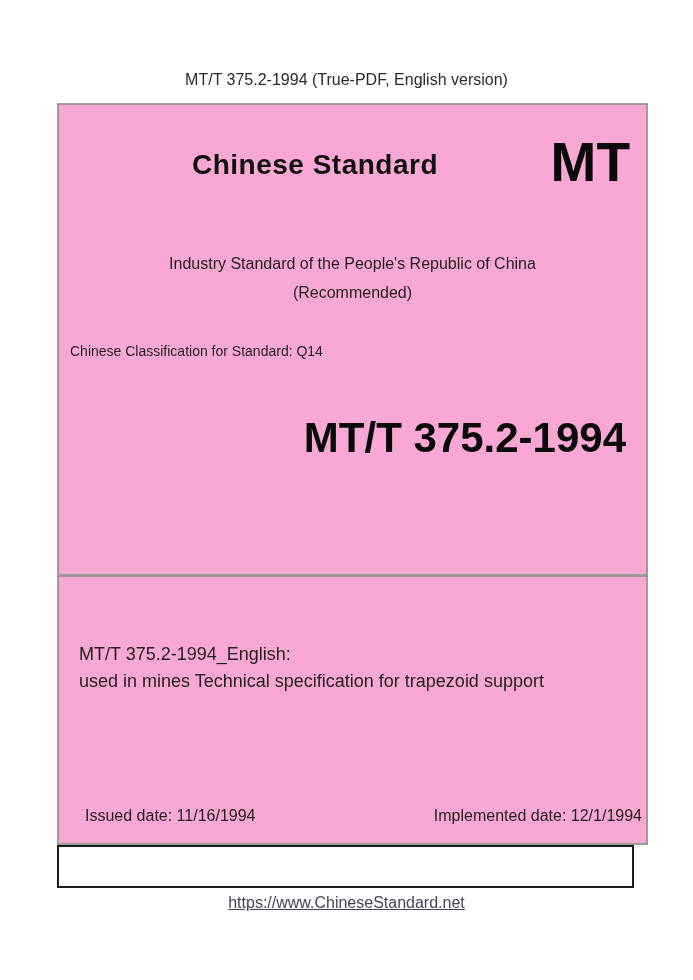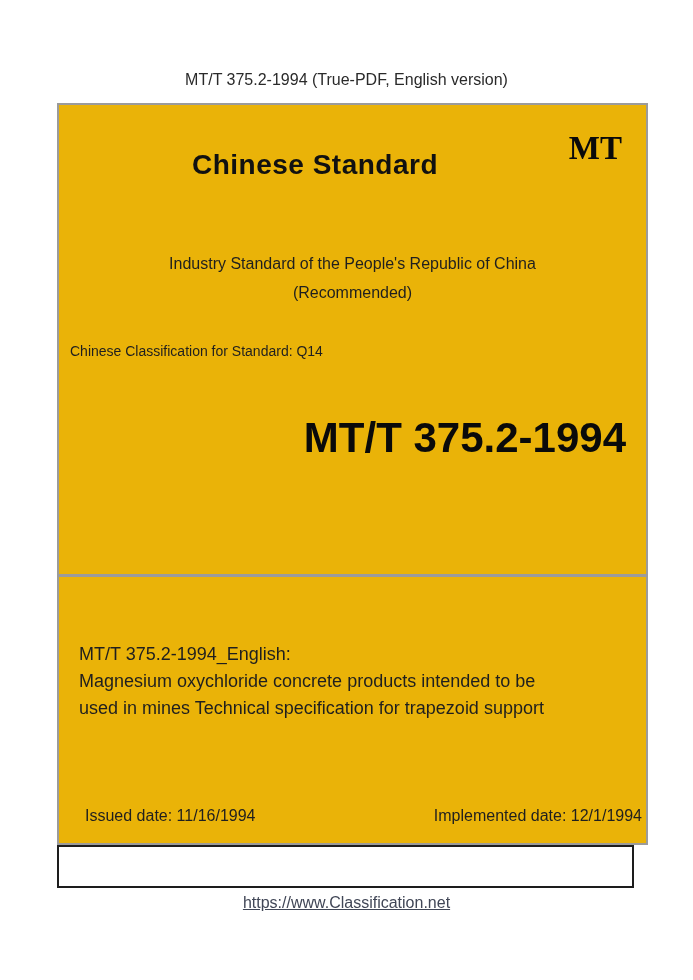--- a/index.html
+++ b/index.html
@@ -15,34 +15,33 @@
 
   .doc-header {
     position: absolute; top: 69px; left: 0; width: 100%;
     text-align: center; font-size: 16px; line-height: 22px; color: #2a2a2a;
   }
 
   .main-box {
     position: absolute; top: 103px; left: 57px;
     width: 591px; height: 742px;
     border: 2px solid #9b9b9b;
-    background: #eab308;
+    background: #f9a8d4;
   }
 
   .brand {
     position: absolute; top: 44px; left: 0; right: 75px;
     text-align: center;
     font-size: 28px; font-weight: bold; line-height: 32px;
     color: #111111; letter-spacing: 0.5px;
   }
   .agency-code {
-    position: absolute; top: 24px; right: 24px;
-    font-size: 33px; font-weight: bold; line-height: 1.2;
+    position: absolute; top: 24px; right: 16px;
+    font-size: 55px; font-weight: bold; line-height: 1.2;
     color: #0a0a0a;
-    font-family: Liberation Serif, serif;
   }
 
   .standard-type {
     position: absolute; top: 144px; left: 0; width: 100%;
     text-align: center; font-size: 16px; line-height: 29px; color: #1f1f1f;
   }
 
   .classification {
     position: absolute; top: 236px; left: 11px;
     font-size: 14px; line-height: 21px; color: #1f1f1f;
@@ -108,30 +107,29 @@
     </div>
 
     <div class="classification">Chinese Classification for Standard: Q14</div>
 
     <div class="standard-number">MT/T 375.2-1994</div>
 
     <div class="inner-rule"></div>
 
     <div class="english-title">
       <div>MT/T 375.2-1994_English:</div>
-      <div>Magnesium oxychloride concrete products intended to be</div>
       <div>used in mines Technical specification for trapezoid support</div>
     </div>
 
     <div class="dates-row">
       <span>Issued date: 11/16/1994</span>
       <span>Implemented date: 12/1/1994</span>
     </div>
 
   </div>
 
   <div class="note-box"></div>
 
   <div class="doc-footer">
-    <a>https://www.Classification.net</a>
+    <a>https://www.ChineseStandard.net</a>
   </div>
 
 </div>
 
 </body></html>

